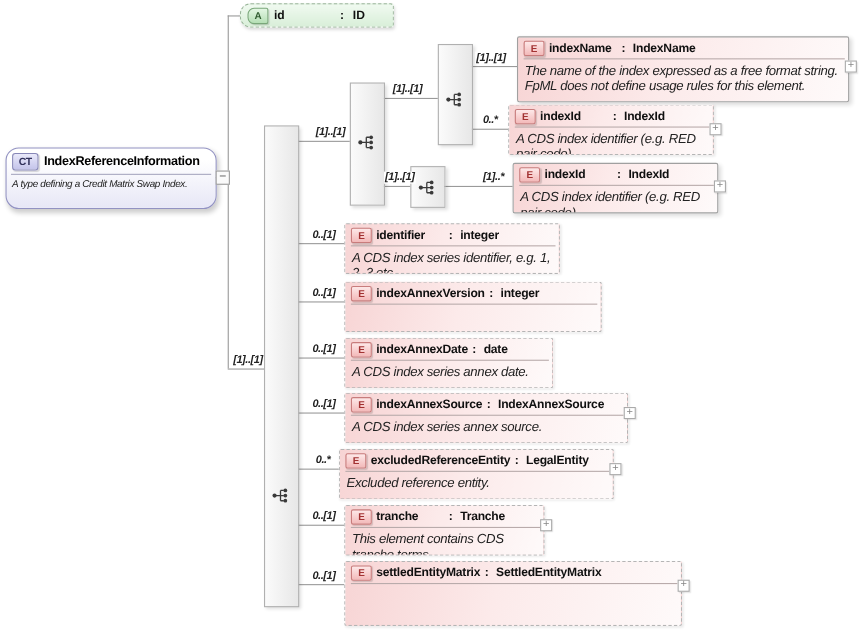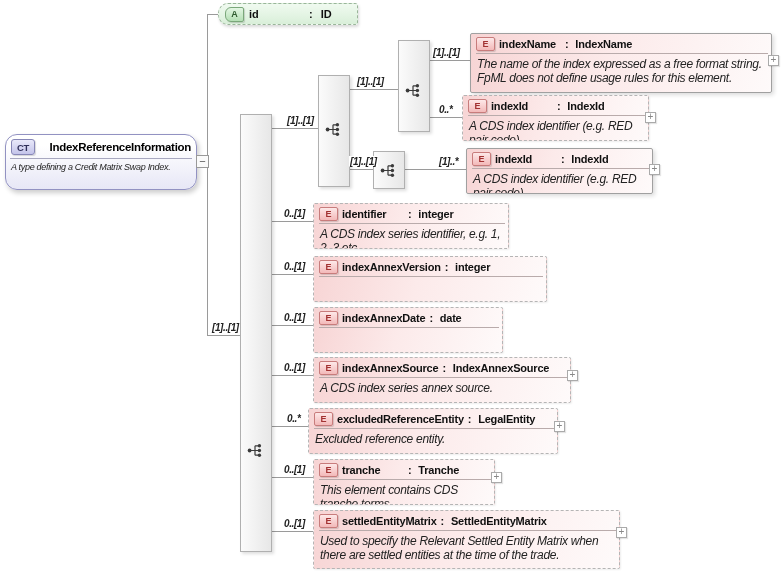--- a/index.html
+++ b/index.html
@@ -30,21 +30,21 @@
            border-radius:2px;background:linear-gradient(#fde8e8,#f3b9b9);}
   .badge-ct{width:22px;height:14px;font-size:9.5px;color:#30305a;border:1px solid #8787b7;
             border-radius:3px;background:linear-gradient(#e9e9fa,#c4c4ea);}
   .badge-a{width:17px;height:13px;font-size:9px;color:#2e5a2e;border:1px solid #7aa77a;
            border-radius:6px 2px 2px 6px;background:linear-gradient(#e3f6e3,#b5dfb5);}
   
   .root-node{position:absolute;left:5px;top:134px;width:190px;height:54px;border-radius:12px;
              border:1px solid #9292c2;background:linear-gradient(#ffffff 20%,#e7e7f6);
              box-shadow:2px 3px 5px rgba(0,0,0,0.20);overflow:hidden;}
   .root-head{display:flex;align-items:center;gap:5px;padding:4px 5px 2px 5px;
-             font-weight:bold;font-size:11.5px;letter-spacing:-0.3px;color:#000;white-space:nowrap;justify-content:space-between;}
+             font-weight:bold;font-size:11.5px;letter-spacing:-0.3px;color:#000;white-space:nowrap;}
   .root-sep{height:1px;background:#a8a8c0;margin:1px 4px 0 4px;}
   .root-desc{padding:3px 4px 3px 5px;font-size:9px;font-style:italic;color:#222;
              letter-spacing:-0.3px;white-space:nowrap;}
   
   .attr-node{position:absolute;left:218px;top:3px;width:140px;height:22px;
              border:1px dashed #9ab59a;border-radius:10px 3px 3px 10px;
              background:linear-gradient(#f0faf0,#d9efd9);
              box-shadow:1px 2px 3px rgba(0,0,0,0.15);
              display:flex;align-items:center;gap:5px;padding:0 6px;box-sizing:border-box;
              font-weight:bold;font-size:11px;color:#101010;white-space:nowrap;}
@@ -192,20 +192,21 @@
   </div>
 
   <div class="node dashed" style="left:313px;top:307px;width:188px;height:44px">
     <div class="node-head">
         <span class="badge badge-e">E</span>
         <span class="n-name">indexAnnexDate</span>
         <span class="n-colon">: </span>
         <span>date</span>
       </div>
     <div class="sep"></div>
+    <div class="node-desc">A CDS index series annex date.</div>
   </div>
 
   <div class="node dashed" style="left:313px;top:357px;width:256px;height:44px">
     <div class="node-head">
         <span class="badge badge-e">E</span>
         <span class="n-name">indexAnnexSource</span>
         <span class="n-colon">: </span>
         <span>IndexAnnexSource</span>
       </div>
     <div class="sep"></div>
@@ -235,21 +236,20 @@
   </div>
 
   <div class="node dashed" style="left:313px;top:510px;width:305px;height:57px">
     <div class="node-head">
         <span class="badge badge-e">E</span>
         <span class="n-name">settledEntityMatrix</span>
         <span class="n-colon">: </span>
         <span>SettledEntityMatrix</span>
       </div>
     <div class="sep"></div>
-    <div class="node-desc">Used to specify the Relevant Settled Entity Matrix when there are settled entities at the time of the trade.</div>
   </div>
 
   <span class="card" style="left:211px;top:322px">[1]..[1]</span>
   <span class="card" style="left:286px;top:115px">[1]..[1]</span>
   <span class="card" style="left:356px;top:76px">[1]..[1]</span>
   <span class="card" style="left:349px;top:156px">[1]..[1]</span>
   <span class="card" style="left:432px;top:47px">[1]..[1]</span>
   <span class="card" style="left:438px;top:104px">0..*</span>
   <span class="card" style="left:438px;top:156px">[1]..*</span>
   <span class="card" style="left:283px;top:208px">0..[1]</span>

